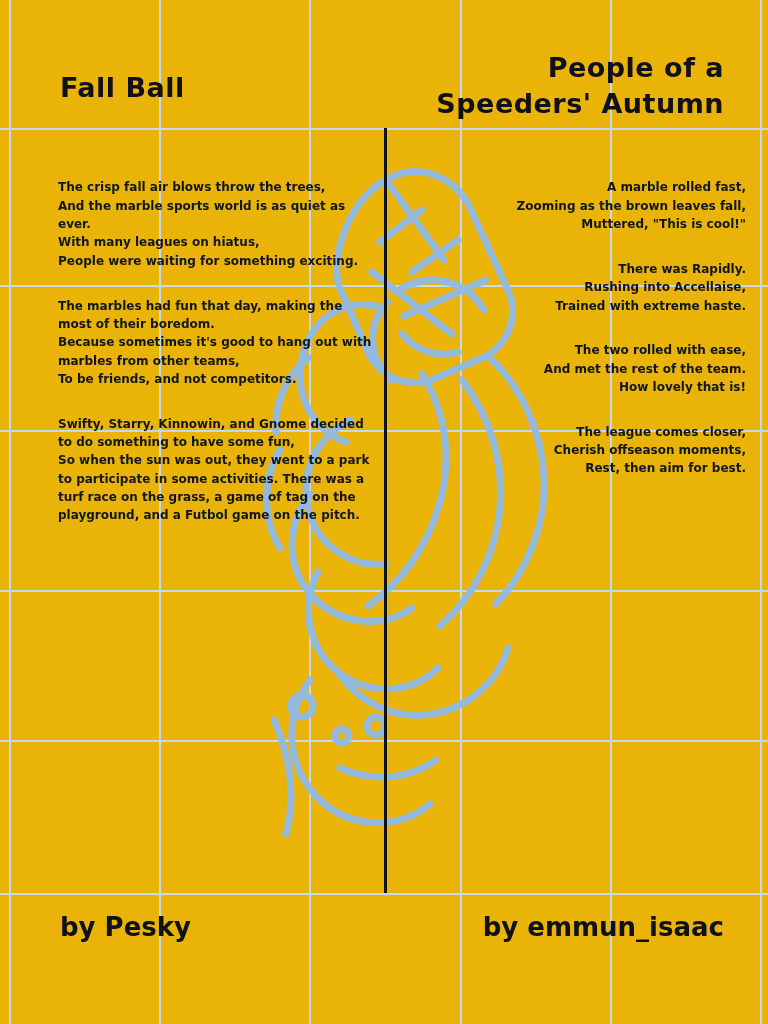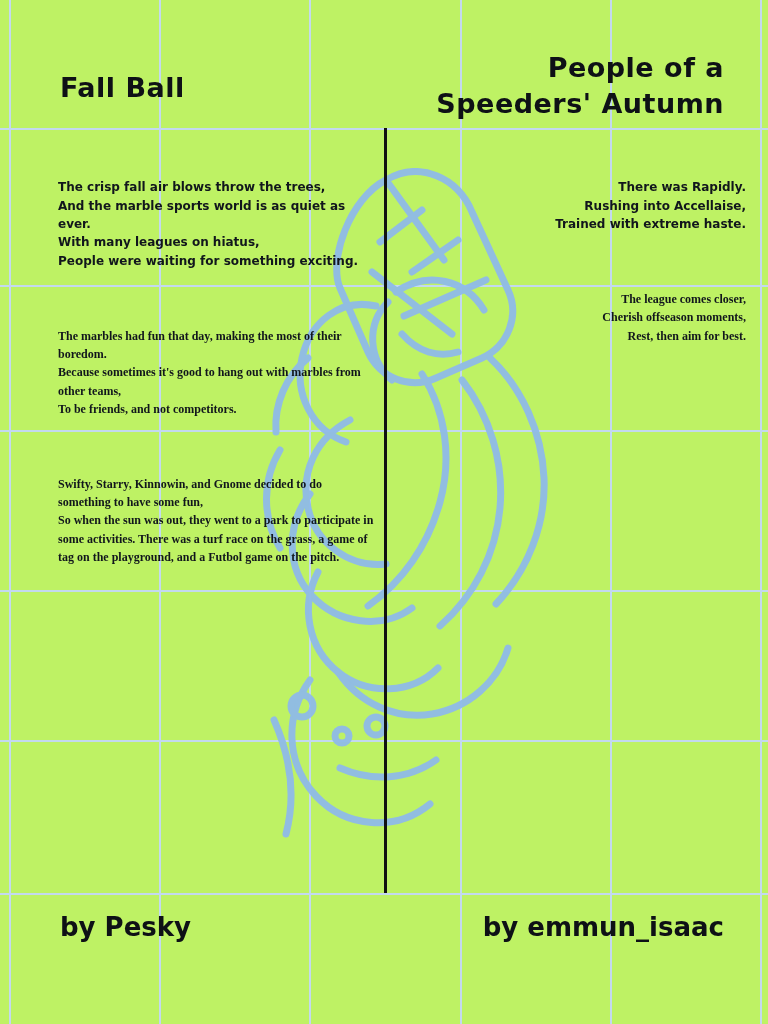--- a/index.html
+++ b/index.html
@@ -10,21 +10,21 @@
     width: 768px;
     height: 1024px;
     background: #f7f9fa;
     font-family: "DejaVu Sans", sans-serif;
     overflow: hidden;
   }
   .page {
     position: relative;
     width: 768px;
     height: 1024px;
-    background: #bef264;
+    background: #eab308;
     overflow: hidden;
   }
 
   
   .grid {
     position: absolute;
     inset: 0;
     pointer-events: none;
   }
   .grid .vline {
@@ -126,21 +126,21 @@
     left: 60px;
     top: 912px;
   }
   .byline-right {
     right: 44px;
     top: 912px;
     text-align: left;
   }
 
   .stanza { display: block; }
-  .stanza + .stanza { margin-top: 38px; font-family: Liberation Serif, serif; }
+  .stanza + .stanza { margin-top: 8px; }
 </style>
 </head>
 <body>
 
 <div class="page">
 
   <div class="grid">
     <div class="vline" style="left:9px"></div>
     <div class="vline" style="left:159px"></div>
     <div class="vline" style="left:309px"></div>
@@ -208,23 +208,29 @@
 So when the sun was out, they went to a park to participate in some activities. There was a turf race on the grass, a game of tag on the playground, and a Futbol game on the pitch.</span>
     </div>
 
     <div class="byline byline-left">by Pesky</div>
   </div>
 
   <div class="col col-right">
     <div class="title title-right">People of a Speeders' Autumn</div>
 
     <div class="body-right body-text">
+      <span class="stanza">A marble rolled fast,
+Zooming as the brown leaves fall,
+Muttered, "This is cool!"</span>
       <span class="stanza">There was Rapidly.
 Rushing into Accellaise,
 Trained with extreme haste.</span>
+      <span class="stanza">The two rolled with ease,
+And met the rest of the team.
+How lovely that is!</span>
       <span class="stanza">The league comes closer,
 Cherish offseason moments,
 Rest, then aim for best.</span>
     </div>
 
     <div class="byline byline-right">by emmun_isaac</div>
   </div>
 
 </div>
 

